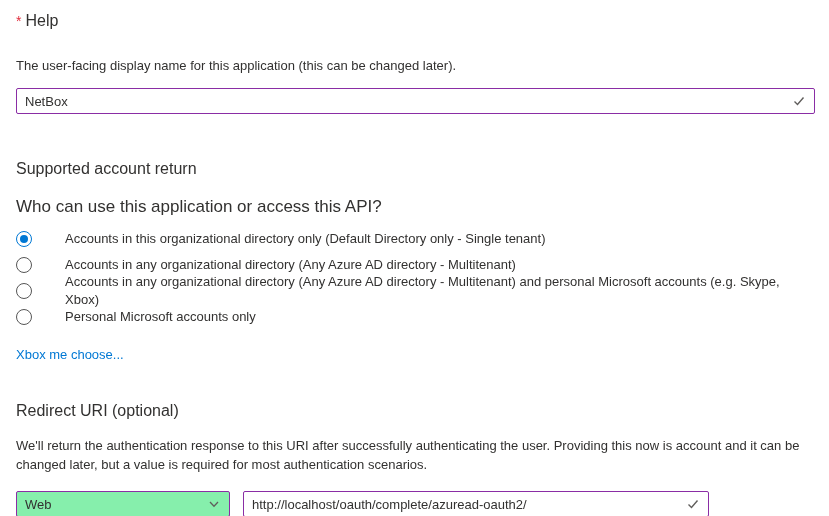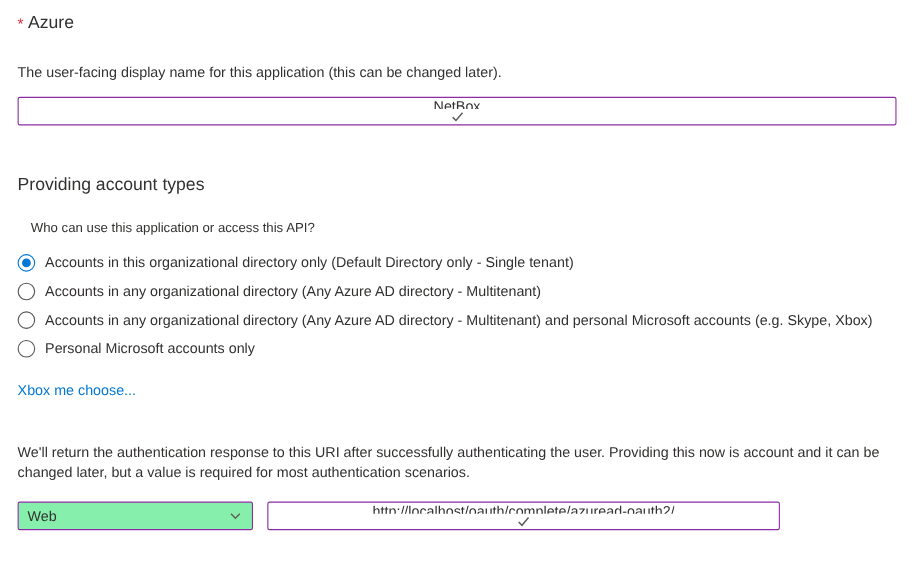--- a/index.html
+++ b/index.html
@@ -28,38 +28,38 @@
   .text-input {
     margin-top: 13px;
     height: 26px;
     border: 1px solid #8a2da5;
     border-radius: 2px;
     background: #fff;
     display: flex;
     align-items: center;
     padding: 0 8px;
     width: 100%;
-    flex-direction: column;
   }
   .text-input .value {
     flex: 1;
     font-size: 13px;
     color: #323130;
     white-space: nowrap;
     overflow: hidden;
   }
   .check-icon, .chevron-icon { flex: 0 0 auto; display: flex; align-items: center; }
   .section { margin-top: 44px; }
-  .question { font-size: 12px; line-height: 18px; margin-top: 18px; margin-left: 12px; }
+  .question { font-size: 17px; line-height: 18px; margin-top: 18px; }
   .radio-group { margin-top: 10px; }
   .radio-row {
     display: flex;
     align-items: center;
     height: 26px;
     cursor: pointer;
+    gap: 24px;
   }
   .radio-circle {
     width: 16px; height: 16px;
     border: 1px solid #565656;
     border-radius: 50%;
     margin-right: 9px;
     flex: 0 0 auto;
     position: relative;
     background: #fff;
   }
@@ -100,34 +100,34 @@
     background: #86efac;
     cursor: pointer;
   }
   .dropdown .value { flex: 1; font-size: 13px; color: #323130; }
   .uri-input { width: 466px; margin-top: 0; }
 </style>
 </head>
 <body>
 
 <div>
-  <div class="section-title"><span class="required-marker">*</span><span>Azure</span></div>
+  <div class="section-title"><span class="required-marker">*</span><span>Help</span></div>
   <div class="desc">The user-facing display name for this application (this can be changed later).</div>
   <div class="text-input">
     <span class="value">NetBox</span>
     <span class="check-icon">
       <svg width="14" height="14" viewBox="0 0 14 14" fill="none">
         <path d="M2.5 7.5 L5.5 10.5 L11.5 3.5" stroke="#605e5c" stroke-width="1.4" fill="none"></path>
       </svg>
     </span>
   </div>
 </div>
 
 <div class="section">
-  <div class="section-title">Providing account types</div>
+  <div class="section-title">Supported account return</div>
   <div class="question">Who can use this application or access this API?</div>
   <div class="radio-group">
     <div class="radio-row selected">
       <span class="radio-circle"></span>
       <span class="radio-label">Accounts in this organizational directory only (Default Directory only - Single tenant)</span>
     </div>
     <div class="radio-row">
       <span class="radio-circle"></span>
       <span class="radio-label">Accounts in any organizational directory (Any Azure AD directory - Multitenant)</span>
     </div>
@@ -137,20 +137,21 @@
     </div>
     <div class="radio-row">
       <span class="radio-circle"></span>
       <span class="radio-label">Personal Microsoft accounts only</span>
     </div>
   </div>
   <a class="help-link">Xbox me choose...</a>
 </div>
 
 <div class="section-redirect">
+  <div class="section-title">Redirect URI (optional)</div>
   <div class="desc redirect-desc">We'll return the authentication response to this URI after successfully authenticating the user. Providing this now is account and it can be changed later, but a value is required for most authentication scenarios.</div>
   <div class="controls-row">
     <div class="dropdown">
       <span class="value">Web</span>
       <span class="chevron-icon">
         <svg width="14" height="14" viewBox="0 0 14 14" fill="none">
           <path d="M3 5 L7 9.2 L11 5" stroke="#605e5c" stroke-width="1.3" fill="none"></path>
         </svg>
       </span>
     </div>

